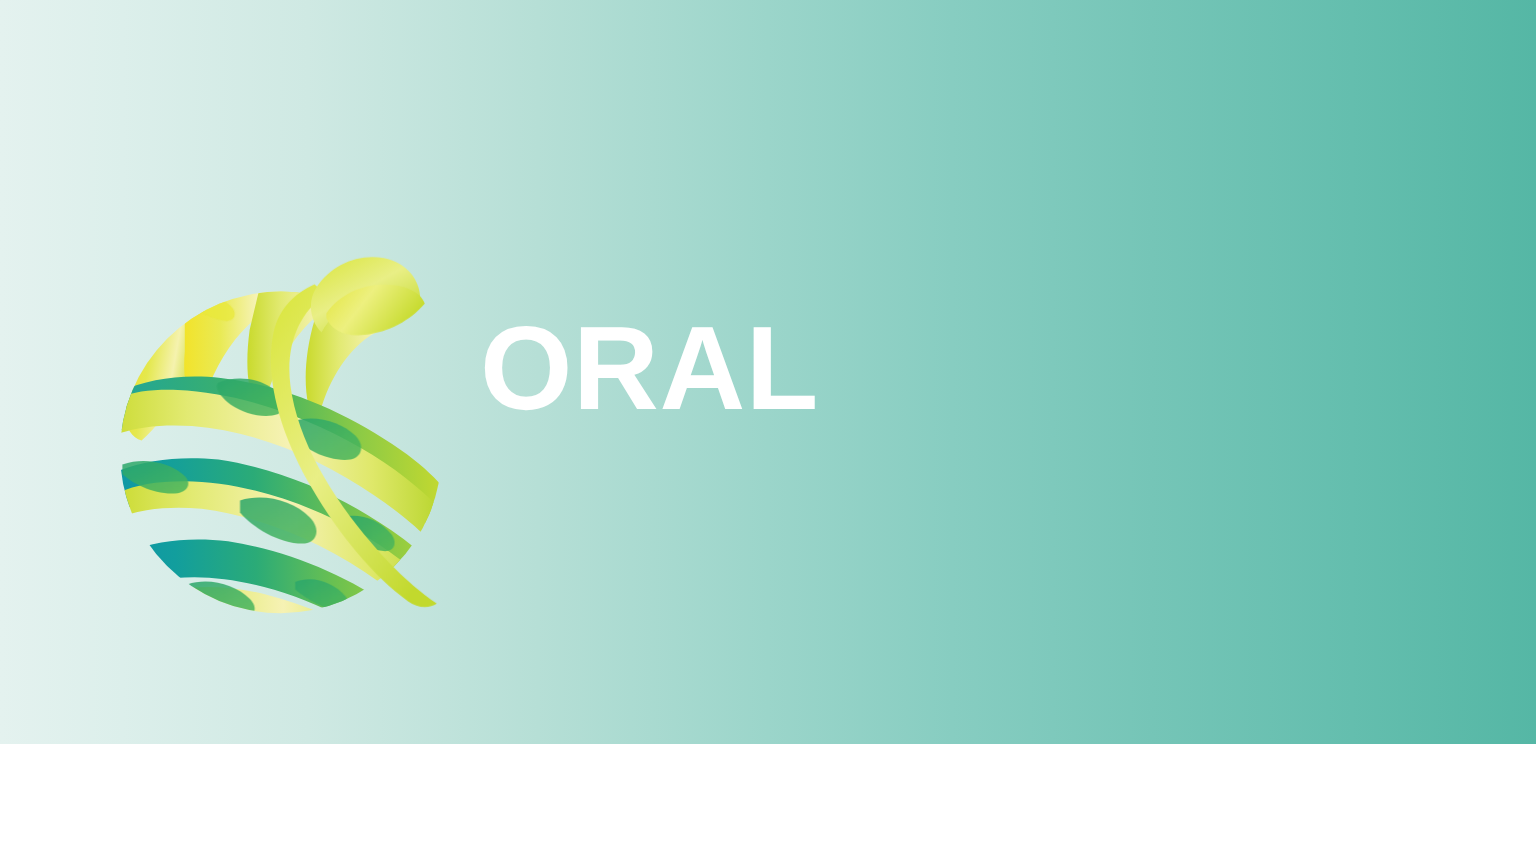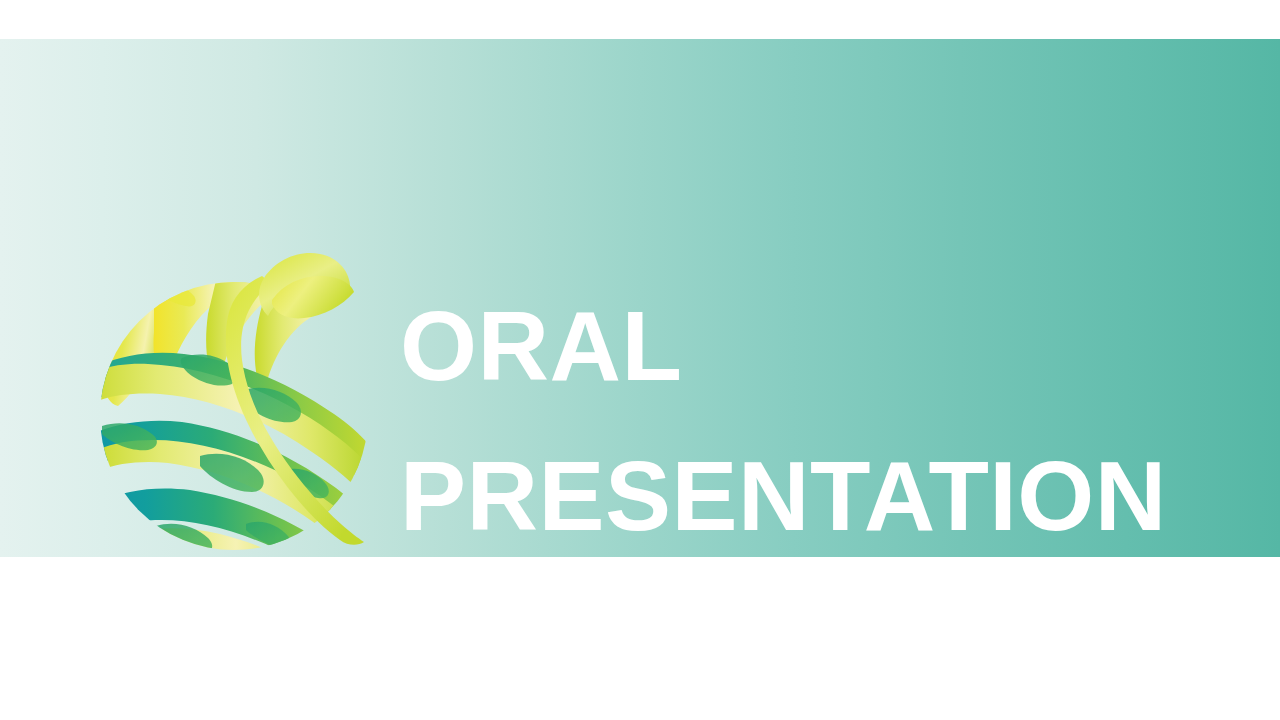--- a/index.html
+++ b/index.html
@@ -8,36 +8,35 @@
     padding: 0;
     background: #ffffff;
   }
   body {
     font-family: "Liberation Sans", sans-serif;
   }
 
   #slide {
     position: relative;
     width: 1280px;
-    height: 518px;
+    height: 620px;
     overflow: hidden;
     
     background: linear-gradient(
       to right,
       #e4f2ef 0%,
       #dcefeb 8%,
       #cfe9e3 20%,
       #b6dfd6 35%,
       #9bd5ca 50%,
       #87cdc1 62%,
       #75c5b7 75%,
       #64beae 88%,
       #55b7a5 100%
     );
-    margin-top: 39px;
   }
 
   
   #logo-wrap {
     position: absolute;
     left: 96px;
     top: 205px;
     width: 280px;
     height: 315px;
   }
@@ -176,16 +175,15 @@
       <path d="M168,34 C180,16 202,6 224,10 C244,14 256,30 254,48
                C240,40 222,38 206,44 C190,50 178,60 172,72
                C162,62 160,46 168,34 Z" fill="url(#gStem)"></path>
       <path d="M176,56 C190,36 216,28 240,34 C250,37 256,42 258,48
                C246,62 228,72 208,74 C192,76 180,70 176,60 Z" fill="url(#gLeaf)"></path>
     </svg>
   </div>
 
   <div id="title-block">
     <span class="title-line">ORAL</span>
-    <span class="title-line">PRESENTATION</span>
   </div>
 
 </div>
 
 </body></html>

